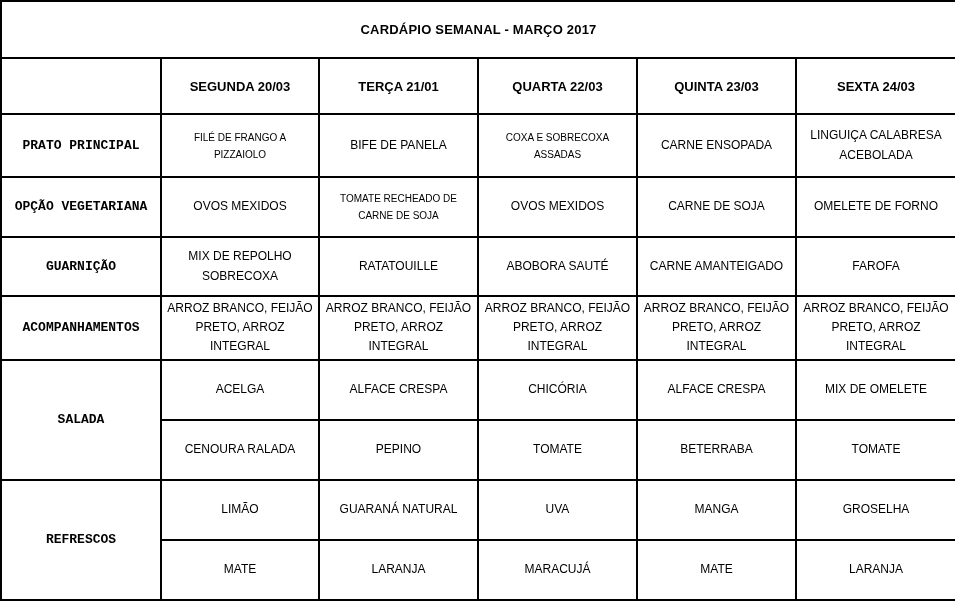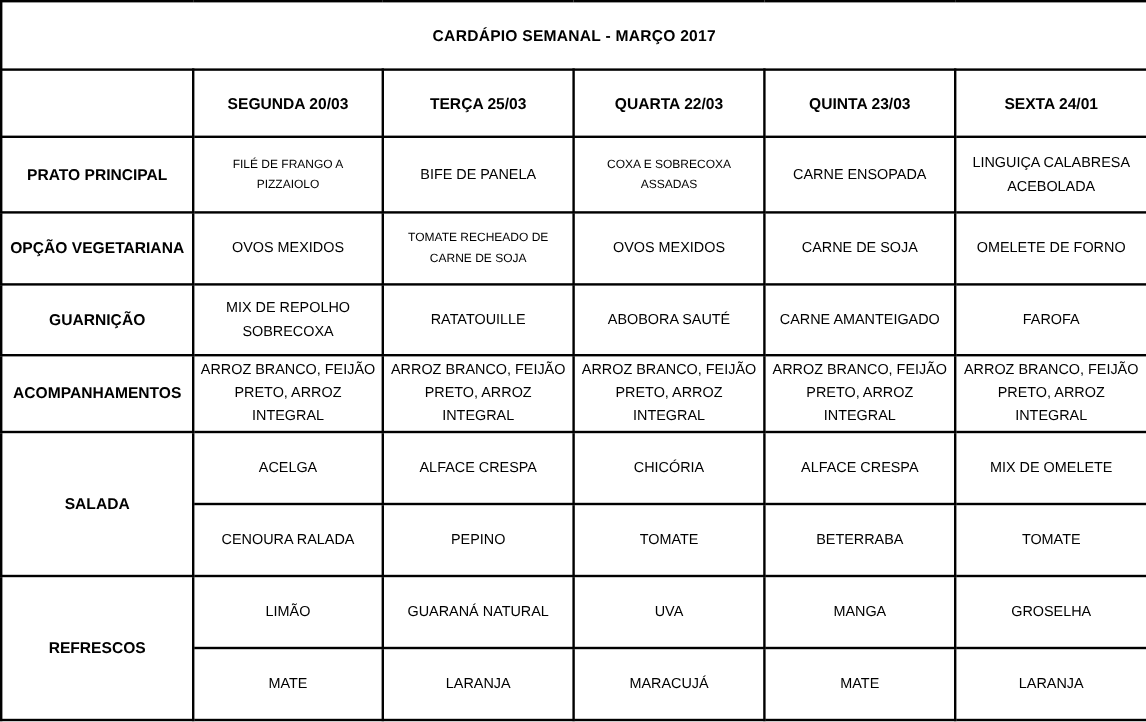--- a/index.html
+++ b/index.html
@@ -26,20 +26,21 @@
   }
   th.day-header {
     font-weight: bold;
     font-size: 13px;
     height: 56px;
   }
   td.row-label {
     font-weight: bold;
     font-size: 13px;
     line-height: 1.5;
+    font-family: Liberation Mono, monospace;
   }
   td.item {
     font-weight: normal;
     font-size: 12px;
     line-height: 1.6;
   }
   td.item.small {
     font-size: 10px;
     line-height: 1.7;
     border-radius: 11px;
@@ -60,24 +61,24 @@
     </colgroup>
 
     <tbody>
         <tr>
       <td class="title-cell" colspan="6">CARDÁPIO SEMANAL - MARÇO 2017</td>
     </tr>
 
     <tr style="height:56px">
       <th class="day-header"></th>
       <th class="day-header">SEGUNDA 20/03</th>
-      <th class="day-header">TERÇA 25/03</th>
+      <th class="day-header">TERÇA 21/01</th>
       <th class="day-header">QUARTA 22/03</th>
       <th class="day-header">QUINTA 23/03</th>
-      <th class="day-header">SEXTA 24/01</th>
+      <th class="day-header">SEXTA 24/03</th>
     </tr>
 
     <tr style="height:63px">
       <td class="row-label">PRATO PRINCIPAL</td>
       <td class="item small">FILÉ DE FRANGO A PIZZAIOLO</td>
       <td class="item">BIFE DE PANELA</td>
       <td class="item small">COXA E SOBRECOXA ASSADAS</td>
       <td class="item">CARNE ENSOPADA</td>
       <td class="item">LINGUIÇA CALABRESA ACEBOLADA</td>
     </tr>

